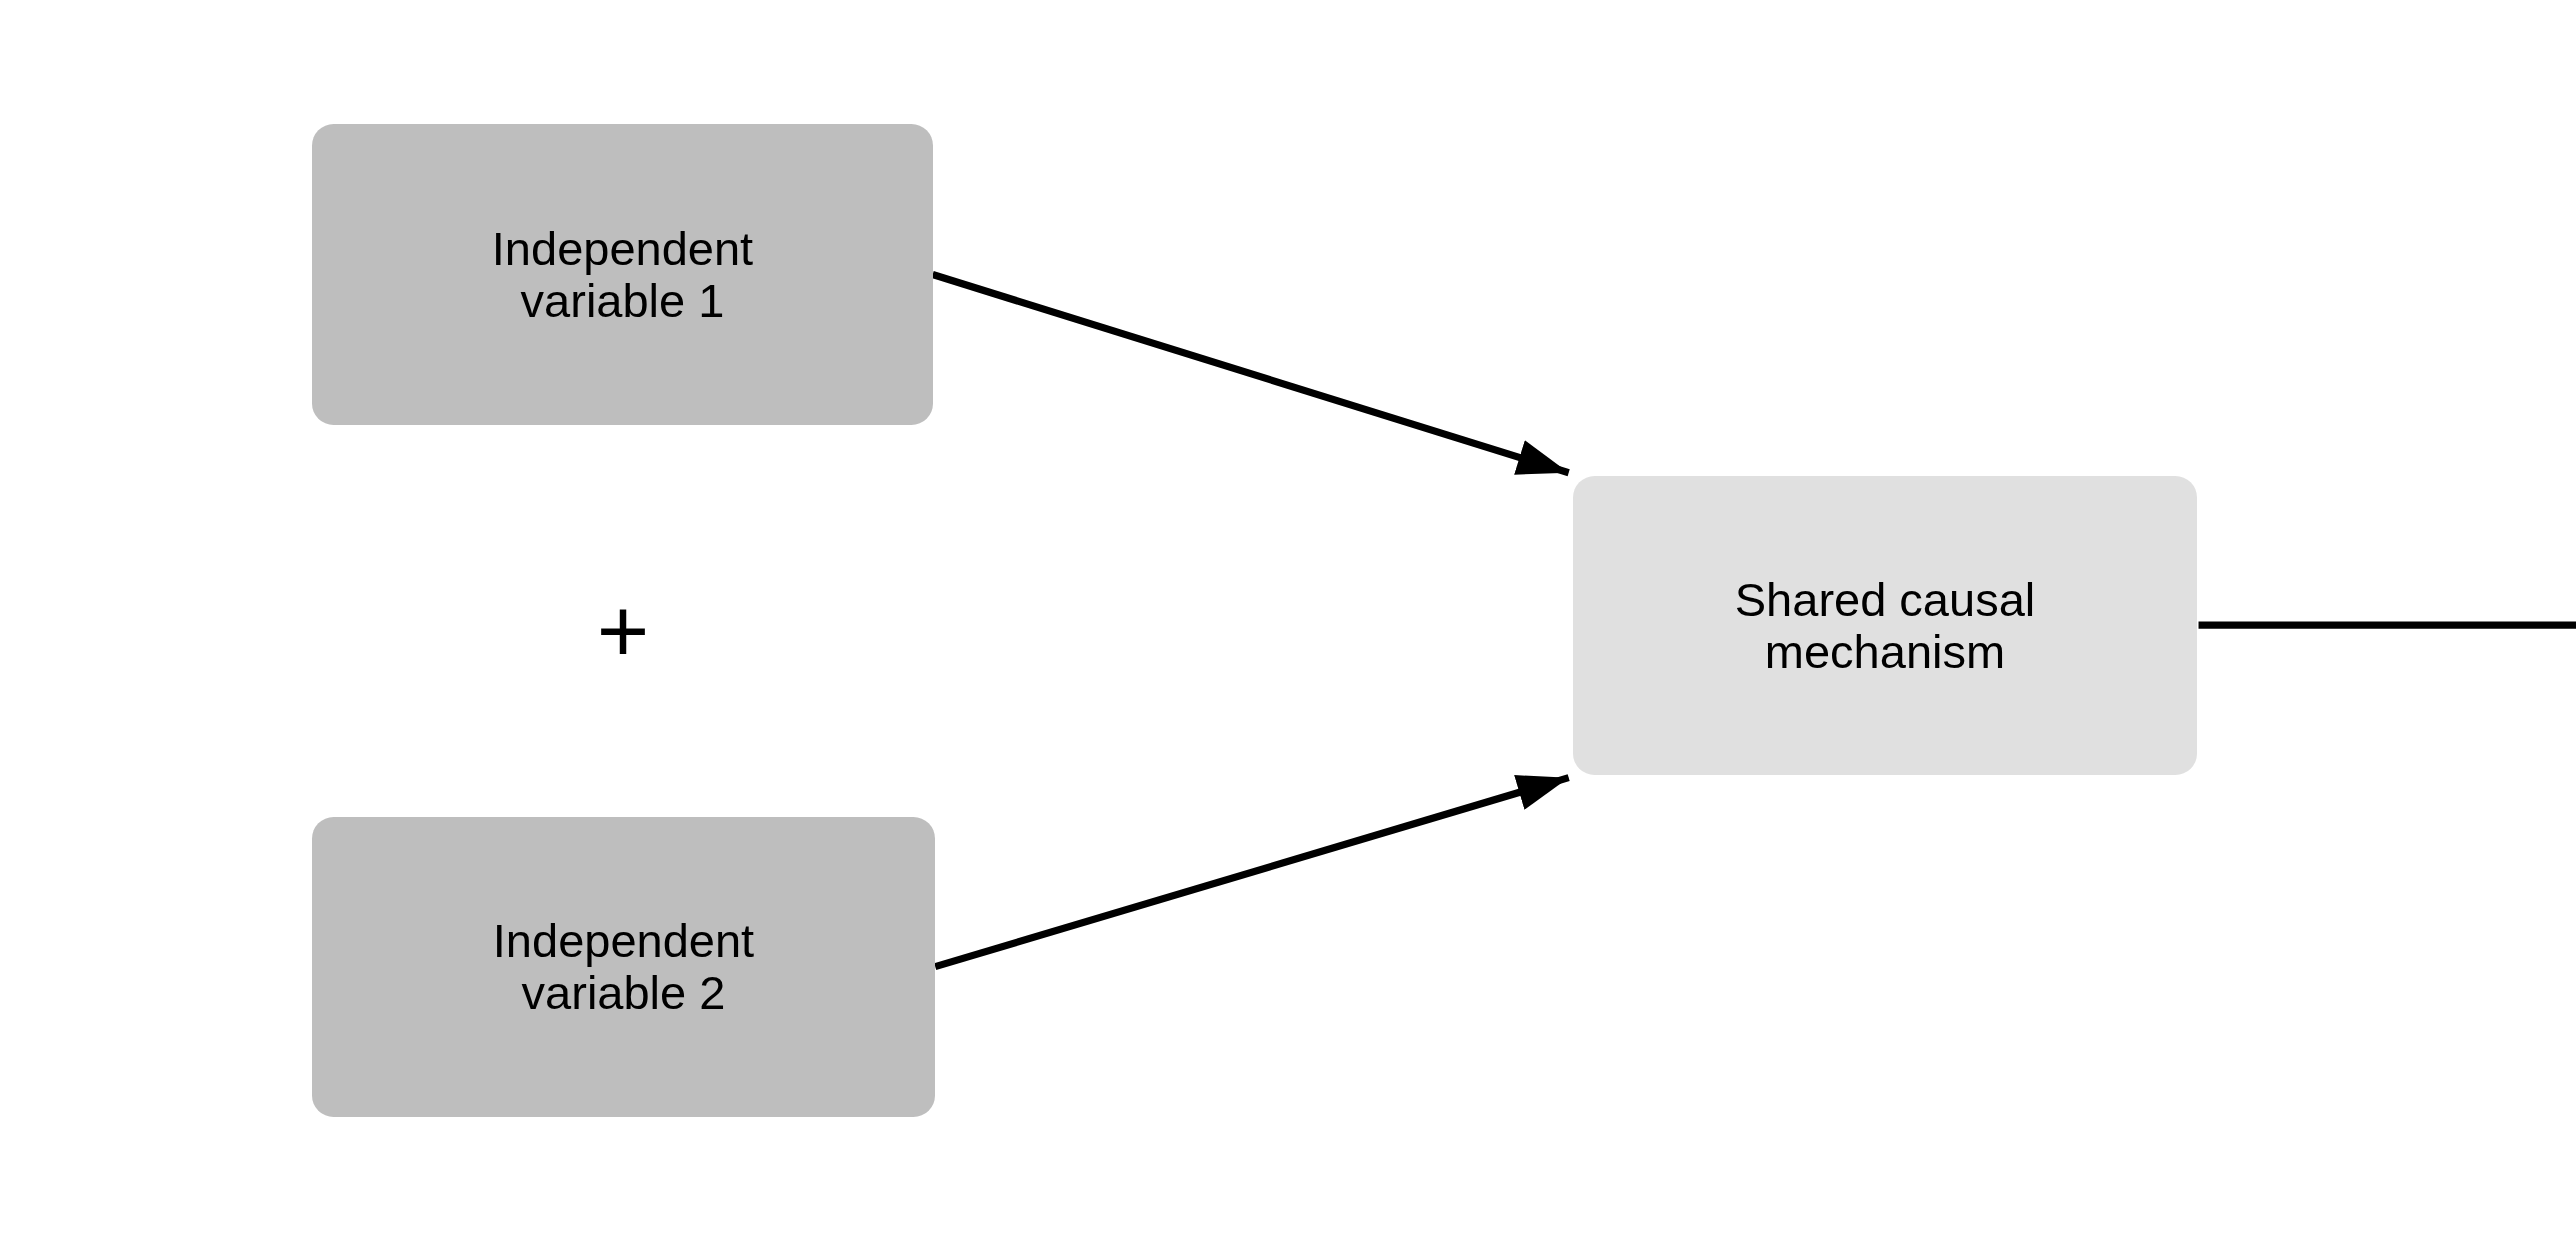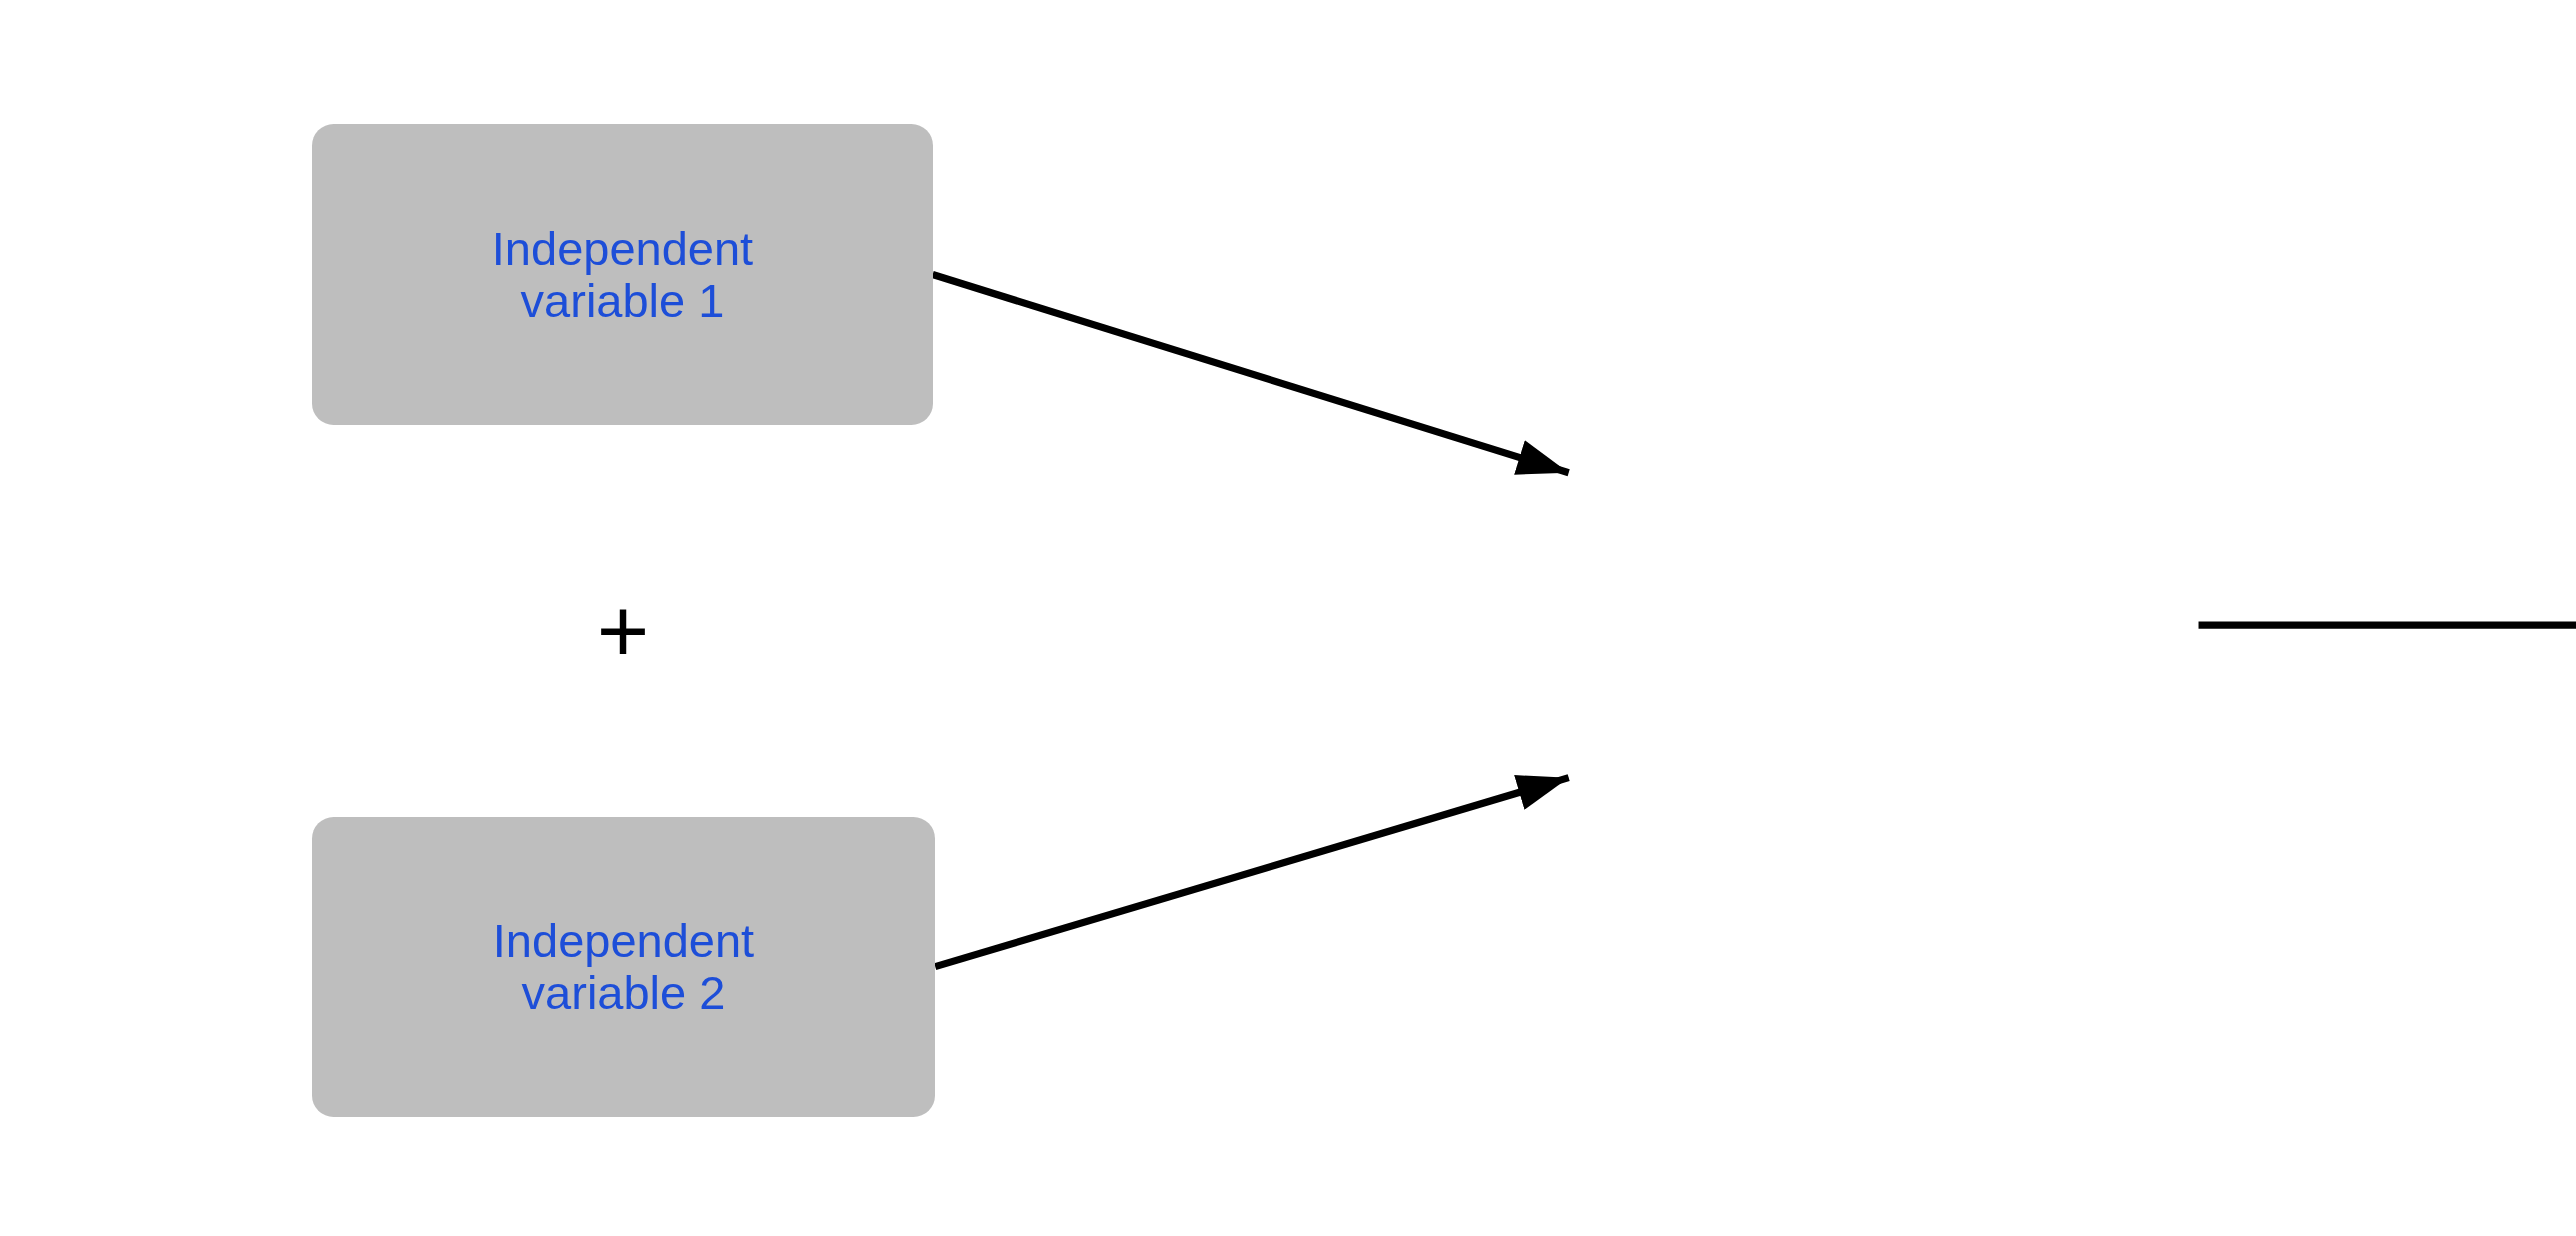--- a/index.html
+++ b/index.html
@@ -26,21 +26,21 @@
     stroke: #000000;
     stroke-width: 14;
   }
   .node {
     position: absolute;
     border-radius: 21.6px;
     display: flex;
     align-items: center;
     justify-content: center;
     text-align: center;
-    color: #1d4ed8;
+    color: #000000;
     font-size: 47px;
     line-height: 1.1;
     white-space: pre-line;
   }
   .fill-gray  { background: #bebebe; }
   .fill-light { background: #e0e0e0; }
 
   .node-iv1  { left: 312px;  top: 124px;  width: 621px; height: 301px; }
   .node-iv2  { left: 312px;  top: 817px; width: 623px; height: 300px; }
   .node-mech { left: 1573px; top: 476px;  width: 624px; height: 299px; }
@@ -77,15 +77,19 @@
 variable 1</span>
   </div>
 
   <div class="plus-operator">+</div>
 
   <div class="node fill-gray node-iv2">
     <span>Independent
 variable 2</span>
   </div>
 
+  <div class="node fill-light node-mech">
+    <span>Shared causal
+mechanism</span>
+  </div>
 
 </div>
 
 
 </body></html>

